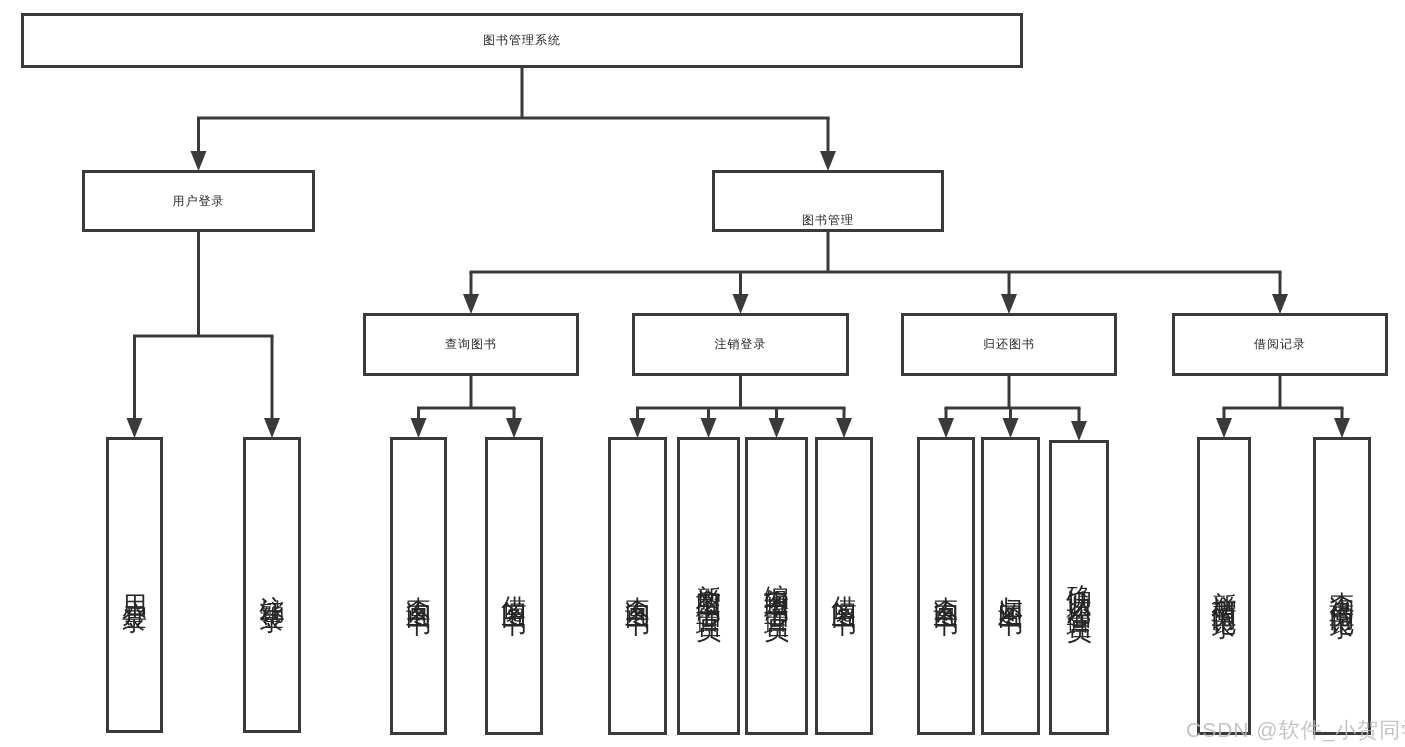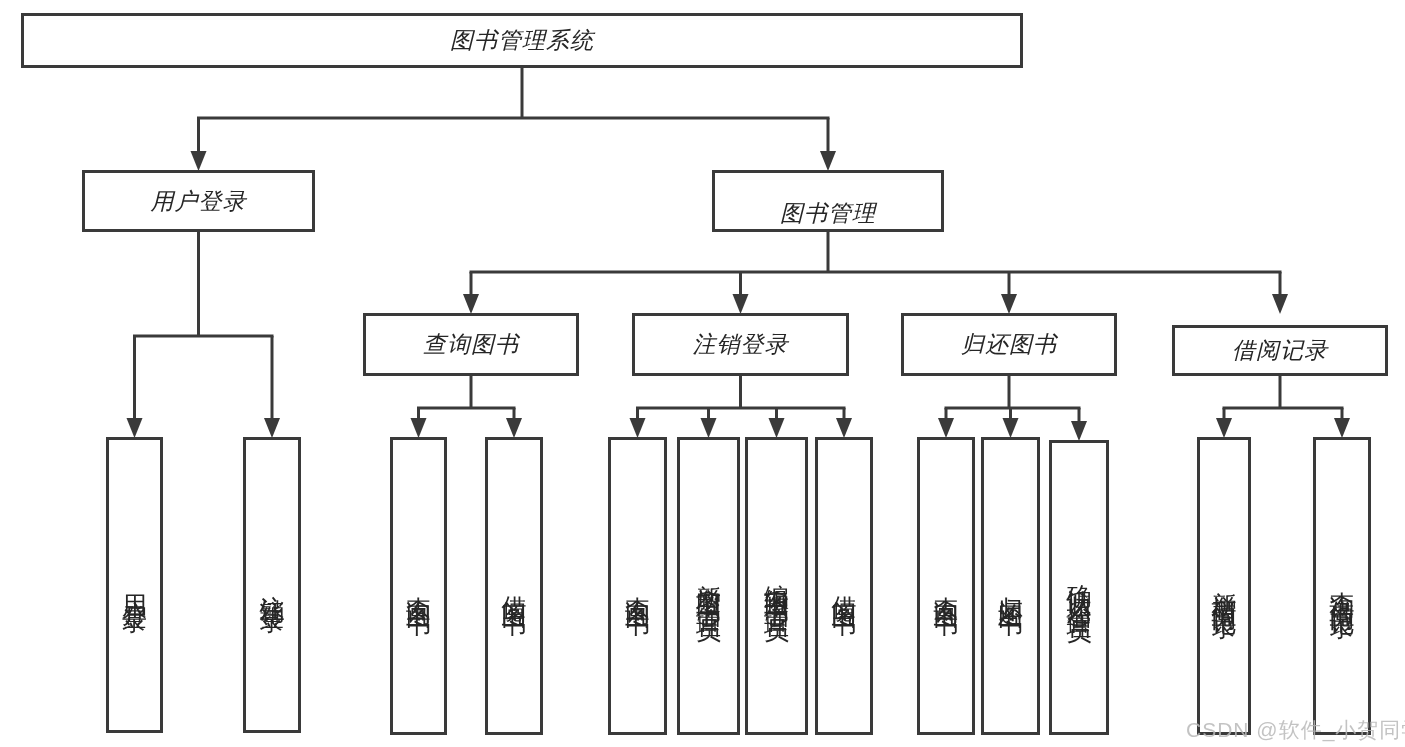--- a/index.html
+++ b/index.html
@@ -10,21 +10,21 @@
   }
   .canvas{position:absolute;left:0;top:0;width:1405px;height:747px;}
   svg.wires{position:absolute;left:0;top:0;}
   .node{
     position:absolute;box-sizing:border-box;background:#ffffff;
     border:3px solid var(--line,#383838);
     display:flex;align-items:center;justify-content:center;
     color:var(--text,#262626);
   }
   .node.h .label{
-    font-size:23px;letter-spacing:1px;white-space:nowrap;font-style:italic;
+    font-size:12px;letter-spacing:1px;white-space:nowrap;
   }
   .node.v .label{
     writing-mode:vertical-rl;text-orientation:mixed;
     font-size:25px;letter-spacing:5px;line-height:1;white-space:nowrap;
   }
   .watermark{
     position:absolute;left:1186px;top:716px;z-index:6;
     font-size:21px;letter-spacing:1px;white-space:nowrap;
     color:var(--wm,#b9b9b9);opacity:.85;
   }
@@ -99,21 +99,21 @@
     </div>
     <div class="node h" style="left: 363px; top: 313px; width: 216px; height: 63px;">
       <span class="label">查询图书</span>
     </div>
     <div class="node h" style="left: 632px; top: 313px; width: 217px; height: 63px;">
       <span class="label">注销登录</span>
     </div>
     <div class="node h" style="left: 901px; top: 313px; width: 216px; height: 63px;">
       <span class="label">归还图书</span>
     </div>
-    <div class="node h" style="left: 1172px; top: 313px; width: 216px; height: 51px; margin-top: 12px;">
+    <div class="node h" style="left: 1172px; top: 313px; width: 216px; height: 63px;">
       <span class="label">借阅记录</span>
     </div>
     <div class="node v" style="left: 106px; top: 437px; width: 57px; height: 296px;">
       <span class="label">用户登录</span>
     </div>
     <div class="node v" style="left: 243px; top: 437px; width: 58px; height: 296px;">
       <span class="label">注销登录</span>
     </div>
     <div class="node v" style="left: 390px; top: 437px; width: 57px; height: 298px;">
       <span class="label">查询图书</span>

